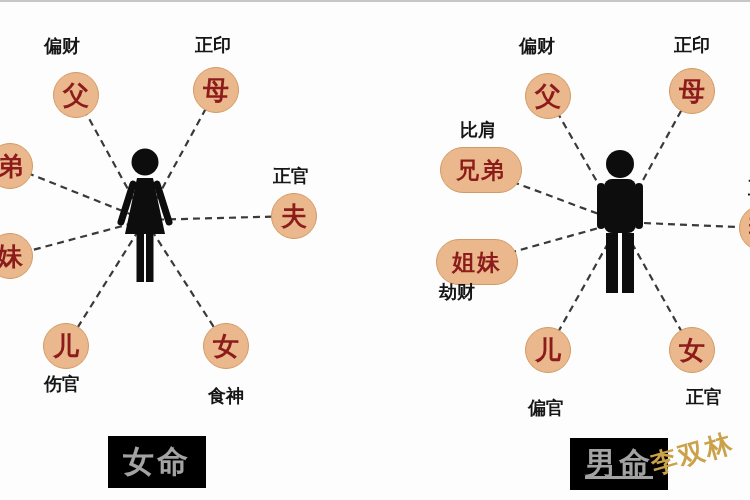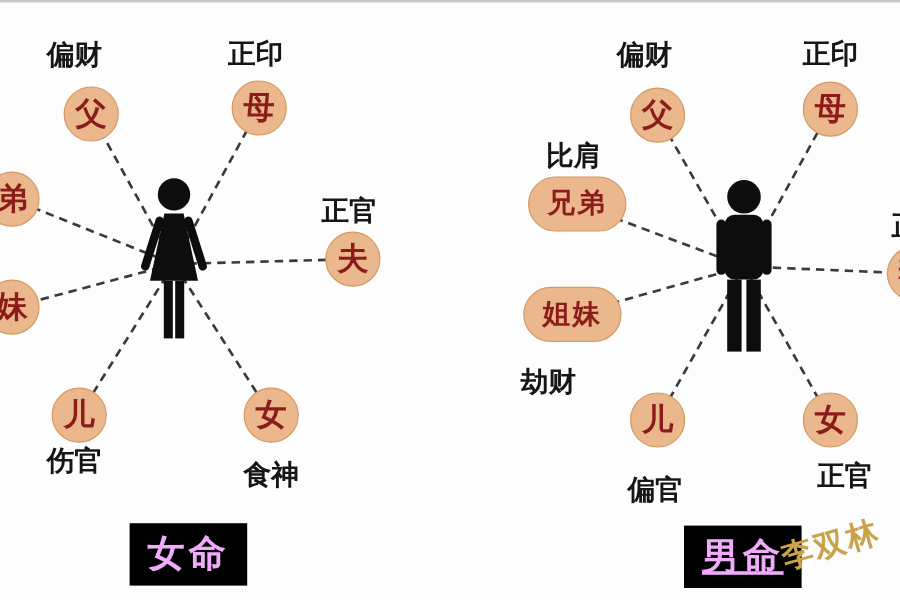--- a/index.html
+++ b/index.html
@@ -11,27 +11,27 @@
   .node {
     position:absolute; width:46px; height:46px; border-radius:50%;
     background:#eab88c; border:1px solid #d39a63;
     color:#8c1b1b; font-weight:bold; font-size:26px;
     display:flex; align-items:center; justify-content:center;
     transform:translate(-50%,-50%); line-height:1;
   }
   .node.wide { width:82px; border-radius:23px; font-size:23px; letter-spacing:2px; }
   .label {
     position:absolute; transform:translate(-50%,-50%);
-    font-size:23px; font-weight:bold; color:#161616; white-space:nowrap;
+    font-size:18px; font-weight:bold; color:#161616; white-space:nowrap;
   }
   .figure { position:absolute; }
   .figure svg { display:block; }
   .caption {
     position:absolute; transform:translate(-50%,-50%);
-    background:#000; color:#f0abfc; font-size:31px; font-weight:bold;
+    background:#000; color:#a3a3a3; font-size:31px; font-weight:bold;
     padding:5px 15px; letter-spacing:3px; white-space:nowrap;
   }
   .watermark {
     position:absolute; left:652px; top:448px;
     color:#c9a24a; font-size:26px; font-weight:bold;
     transform:rotate(-16deg); transform-origin:left center;
     letter-spacing:2px; white-space:nowrap;
   }
 </style>
 </head>
@@ -102,21 +102,21 @@
   <div class="node" style="left:692px; top:91px;">母</div>
   <div class="node wide" style="left:481px; top:170px;">兄弟</div>
   <div class="node wide" style="left:477px; top:262px;">姐妹</div>
   <div class="node" style="left:762px; top:228px;">妻</div>
   <div class="node" style="left:548px; top:350px;">儿</div>
   <div class="node" style="left:692px; top:350px;">女</div>
 
   <div class="label" style="left:537px; top:46px;">偏财</div>
   <div class="label" style="left:692px; top:45px;">正印</div>
   <div class="label" style="left:442px; top:130px;margin-left:36px;">比肩</div>
-  <div class="label" style="left:457px; top:318px;">劫财</div>
+  <div class="label" style="left:457px; top:292px;">劫财</div>
   <div class="label" style="left:766px; top:188px;">正财</div>
   <div class="label" style="left:546px; top:408px;font-family:Liberation Mono, monospace;">偏官</div>
   <div class="label" style="left:704px; top:397px;">正官</div>
 
   <div class="caption" style="left:619px; top:464px;text-decoration:underline;">男命</div>
 
   <div class="watermark">李双林</div>
 
 </div>
 

